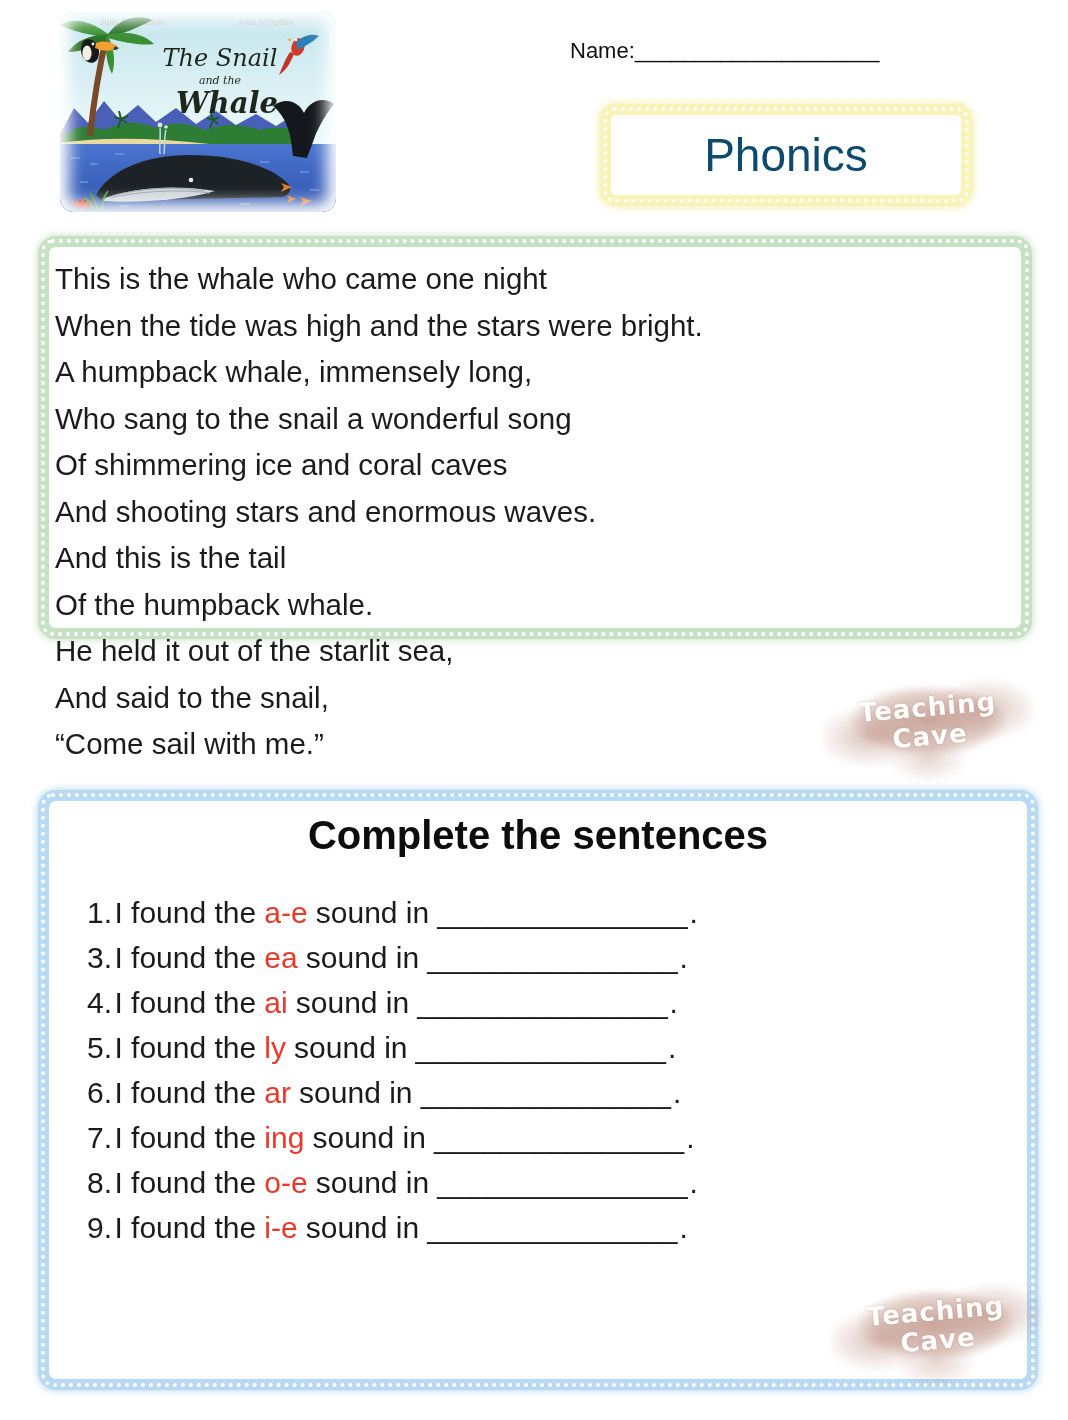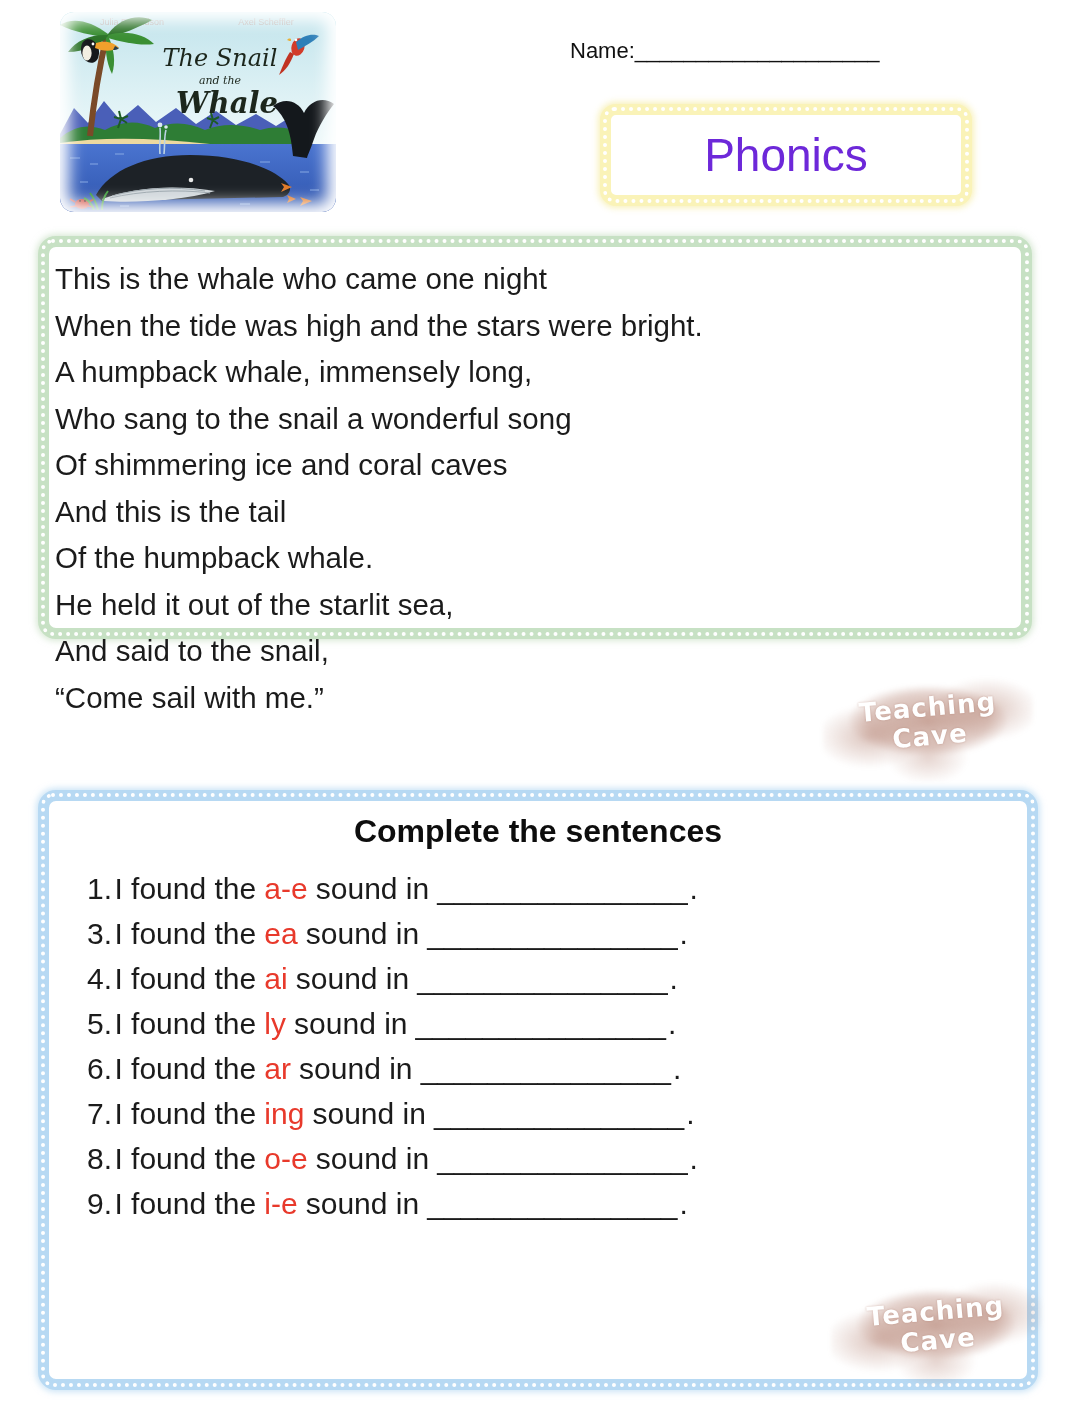--- a/index.html
+++ b/index.html
@@ -38,38 +38,38 @@
     content:""; position:absolute; inset:-8px;
     border:4px dotted #ffffff; border-radius:12px;
     pointer-events:none;
   }
   .phonics-box {
     left:600px; top:104px; width:372px; height:102px;
     border-color:#faf3b8; border-radius:16px;
     box-shadow:0 0 6px 2px rgba(245,233,150,.65);
     display:flex; align-items:center; justify-content:center;
   }
-  .phonics-box .title { font-size:46px; color:#6d28d9;text-align:center; }
+  .phonics-box .title { font-size:46px; color:#0c4a6e;text-align:center; }
 
   .poem-box {
     left:38px; top:236px; width:994px; height:403px;
     border-color:#c7e1c4; border-radius:18px;
     box-shadow:0 0 6px 2px rgba(185,215,180,.55);
     padding:9px 10px 0 6px;
   }
   .poem-line { font-size:29.5px; line-height:46.5px; white-space:nowrap; }
 
   .exercise-box {
     left:38px; top:790px; width:1000px; height:600px;
     border-color:#b7d9f3; border-radius:18px;
     box-shadow:0 0 6px 2px rgba(170,210,240,.6);
     padding:12px 0 0 0;
   }
-  .exercise-title { text-align:center; font-size:32px; font-weight:bold; color:#0d0d0d; }
-  .items { margin-top:16px; padding-left:38px; }
+  .exercise-title { text-align:center; font-size:40px; font-weight:bold; color:#0d0d0d; }
+  .items { margin-top:32px; padding-left:38px; }
   .item { font-size:30px; line-height:45px; white-space:nowrap; }
   .item span { margin-right:0.27em; }
   .item .num { margin-right:0.08em; }
   .item .sound { color:#e8392b; }
   .item .blank { margin-right:0; }
   .item .period { margin:0 0 0 2px; }
 
   
   .watermark { position:absolute; width:190px; height:96px; }
   .wm-poem { left:784px; top:428px; }
@@ -185,20 +185,21 @@
   <div class="dotbox phonics-box">
     <span class="title">Phonics</span>
   </div>
 
   <div class="dotbox poem-box">
     <div class="poem-line">This is the whale who came one night</div>
     <div class="poem-line">When the tide was high and the stars were bright.</div>
     <div class="poem-line">A humpback whale, immensely long,</div>
     <div class="poem-line">Who sang to the snail a wonderful song</div>
     <div class="poem-line">Of shimmering ice and coral caves</div>
+    <div class="poem-line">And shooting stars and enormous waves.</div>
     <div class="poem-line">And this is the tail</div>
     <div class="poem-line">Of the humpback whale.</div>
     <div class="poem-line">He held it out of the starlit sea,</div>
     <div class="poem-line">And said to the snail,</div>
     <div class="poem-line">“Come sail with me.”</div>
 
     <div class="watermark wm-poem">
       <div class="wm-blob"></div>
       <div class="wm-text">
         <div>Teaching</div>

